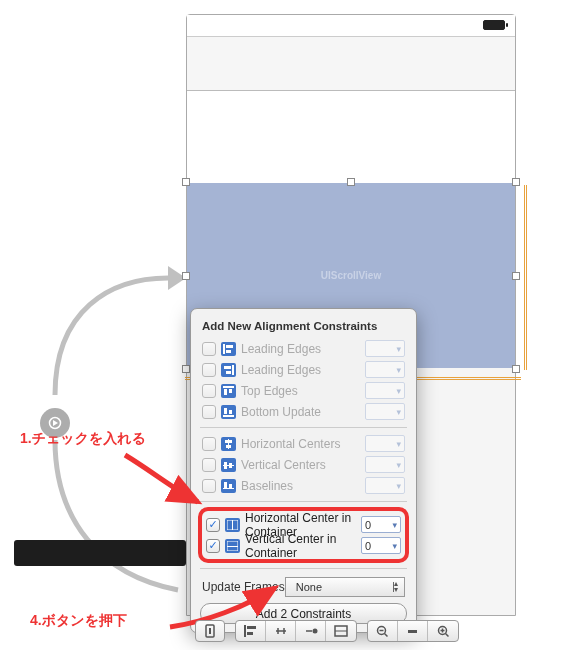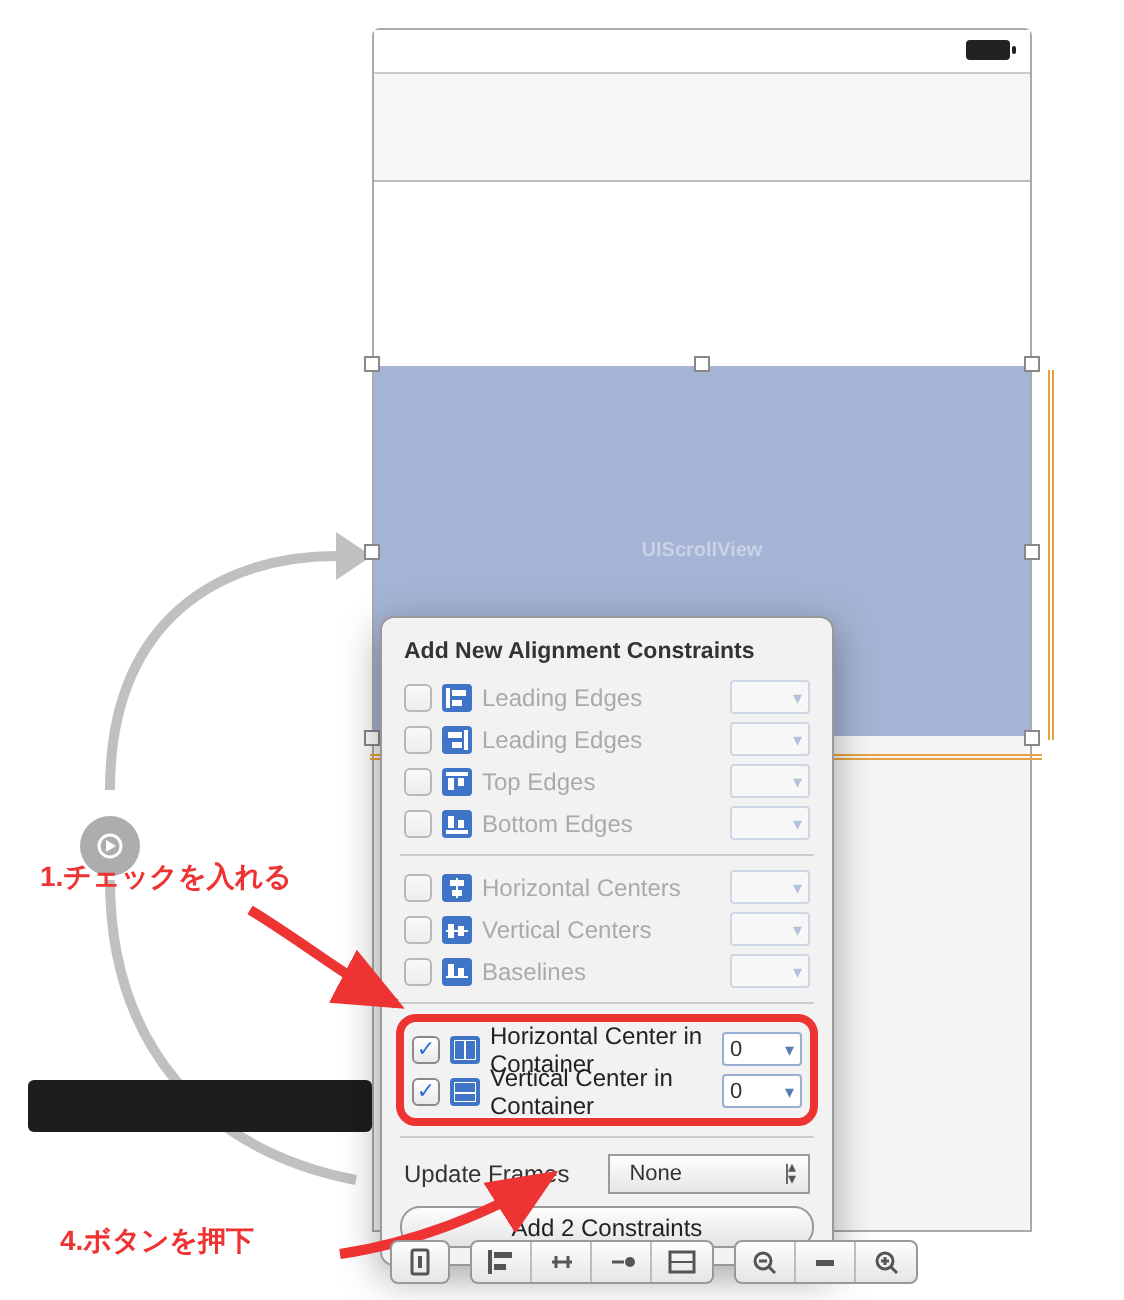--- a/index.html
+++ b/index.html
@@ -186,21 +186,21 @@
   .highlight-box {
     border: 4px solid #e33;
     border-radius: 10px;
     padding: 3px 2px;
     margin: 3px -2px;
   }
 
   .update-row {
     display: flex;
     align-items: center;
-    gap: 19px;
+    gap: 0;
     padding: 3px 2px 6px;
   }
   .select {
     flex: 1;
     height: 20px;
     background: linear-gradient(#fdfdfd,#e6e6e6);
     border: 1px solid #9a9a9a;
     border-radius: 0;
     padding: 0 18px 0 10px;
     font-size: 11px;
@@ -386,21 +386,21 @@
   </div>
   <div class="row">
     <span class="chk dim"></span>
     <span class="align-icon">
         <svg width="11" height="10">
           <rect x="0" y="8" width="11" height="2" fill="#fff"></rect>
           <rect x="1" y="1" width="3" height="6" fill="#fff"></rect>
           <rect x="6" y="3" width="3" height="4" fill="#fff"></rect>
         </svg>
       </span>
-    <span class="row-label dim-text">Bottom Edges</span>
+    <span class="row-label dim-text">Bottom Update</span>
     <span class="numfield dim">
         <span></span>
         <span class="caret">▾</span>
       </span>
   </div>
 
   <div class="sep"></div>
 
   <div class="row">
     <span class="chk dim"></span>

